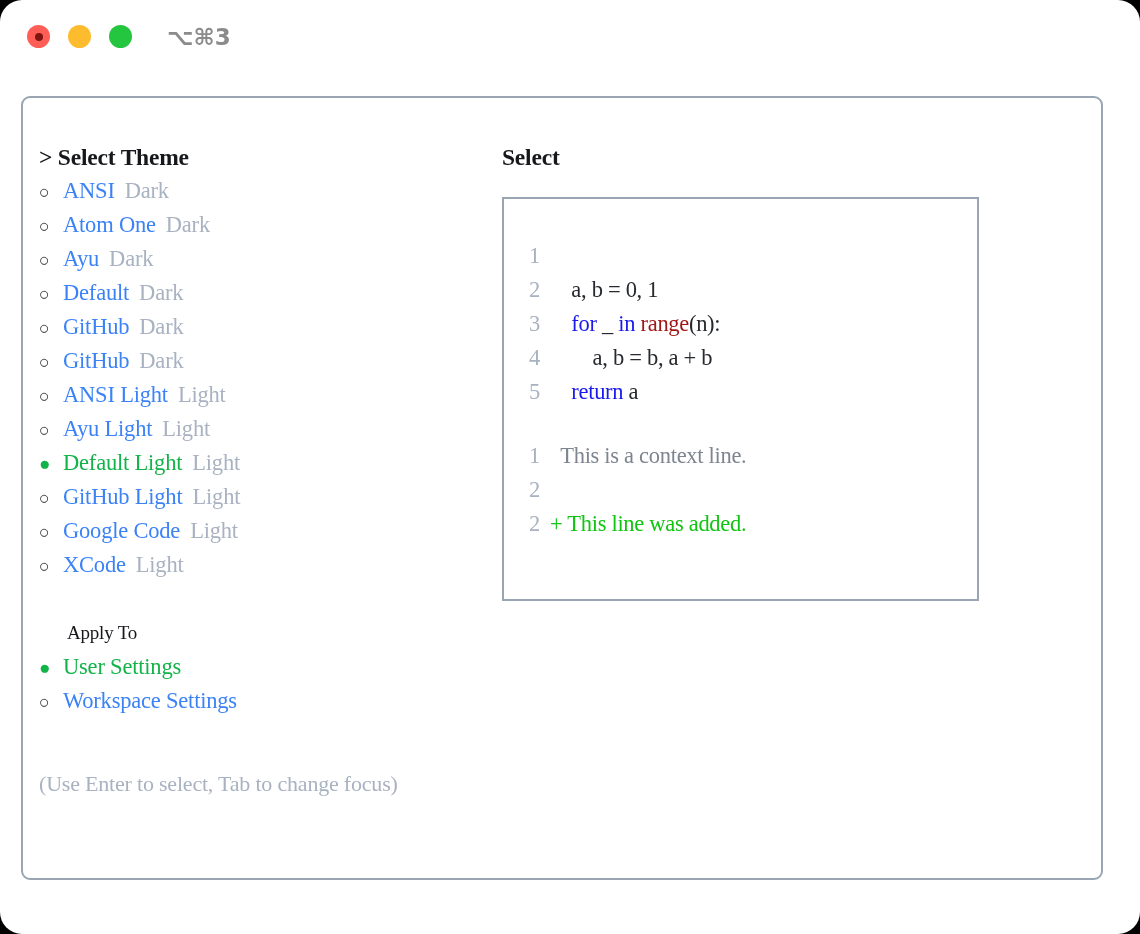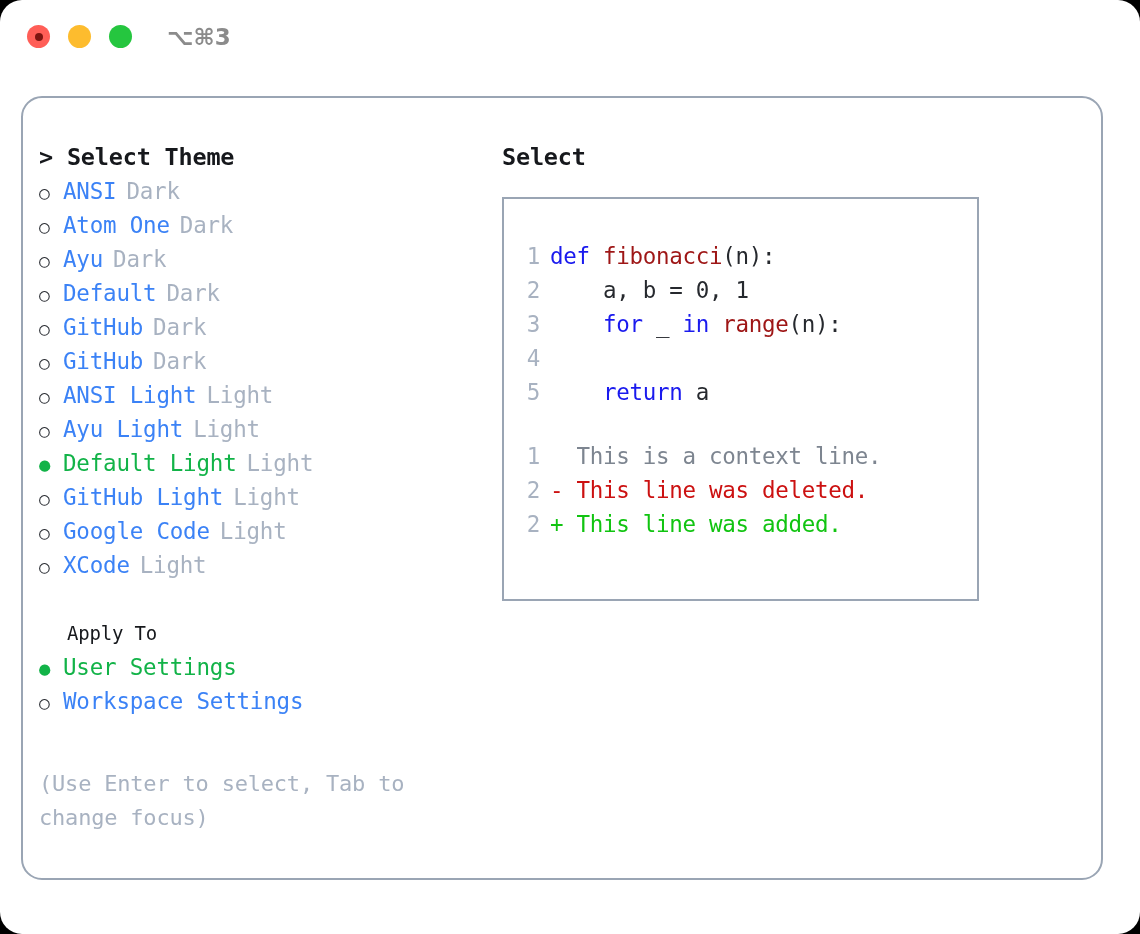--- a/index.html
+++ b/index.html
@@ -58,22 +58,23 @@
     font-family: "DejaVu Sans", sans-serif;
   }
 
   
   #card {
     position: absolute;
     left: 21px; top: 96px;
     width: 1082px;
     height: 784px;
     border: 2px solid #9aa5b4;
-    border-radius: 21px;
+    border-radius: 9px;
     background: #ffffff;
+    font-family: Liberation Serif, serif;
   }
 
   
   #left-pane {
     position: absolute;
     left: 16px; top: 42px;
     width: 440px;
   }
 
   .section-header {
@@ -221,29 +222,29 @@
           <div class="opt-row"><span class="marker">○</span><span class="opt-label">Workspace Settings</span></div>
         </div>
 
       <div id="hint">(Use Enter to select, Tab to change focus)</div>
     </div>
 
     <div id="right-pane">
       <div id="preview-title">Select</div>
       <div id="preview-box">
         <div id="code-block">
-            <div class="code-line"><span class="lineno">1</span><span class="code-body"><span class="kw">def </span><span class="fn">fibonacci</span><span class="plain">(n):</span></span></div>
+            <div class="code-line"><span class="lineno">1</span></div>
             <div class="code-line"><span class="lineno">2</span><span class="code-body"><span class="plain">    a, b = 0, 1</span></span></div>
             <div class="code-line"><span class="lineno">3</span><span class="code-body"><span class="plain">    </span><span class="kw">for</span><span class="plain"> _ </span><span class="kw">in</span><span class="plain"> </span><span class="fn">range</span><span class="plain">(n):</span></span></div>
-            <div class="code-line"><span class="lineno">4</span></div>
+            <div class="code-line"><span class="lineno">4</span><span class="code-body"><span class="plain">        a, b = b, a + b</span></span></div>
             <div class="code-line"><span class="lineno">5</span><span class="code-body"><span class="plain">    </span><span class="kw">return</span><span class="plain"> a</span></span></div>
           </div>
         <div class="gap-line"></div>
         <div id="diff-block">
             <div class="code-line"><span class="lineno">1</span><span class="diff-ctx">  This is a context line.</span></div>
-            <div class="code-line"><span class="lineno">2</span><span class="diff-del">- This line was deleted.</span></div>
+            <div class="code-line"><span class="lineno">2</span></div>
             <div class="code-line"><span class="lineno">2</span><span class="diff-add">+ This line was added.</span></div>
           </div>
       </div>
     </div>
 
   </div>
 </div>
 
 </body></html>

